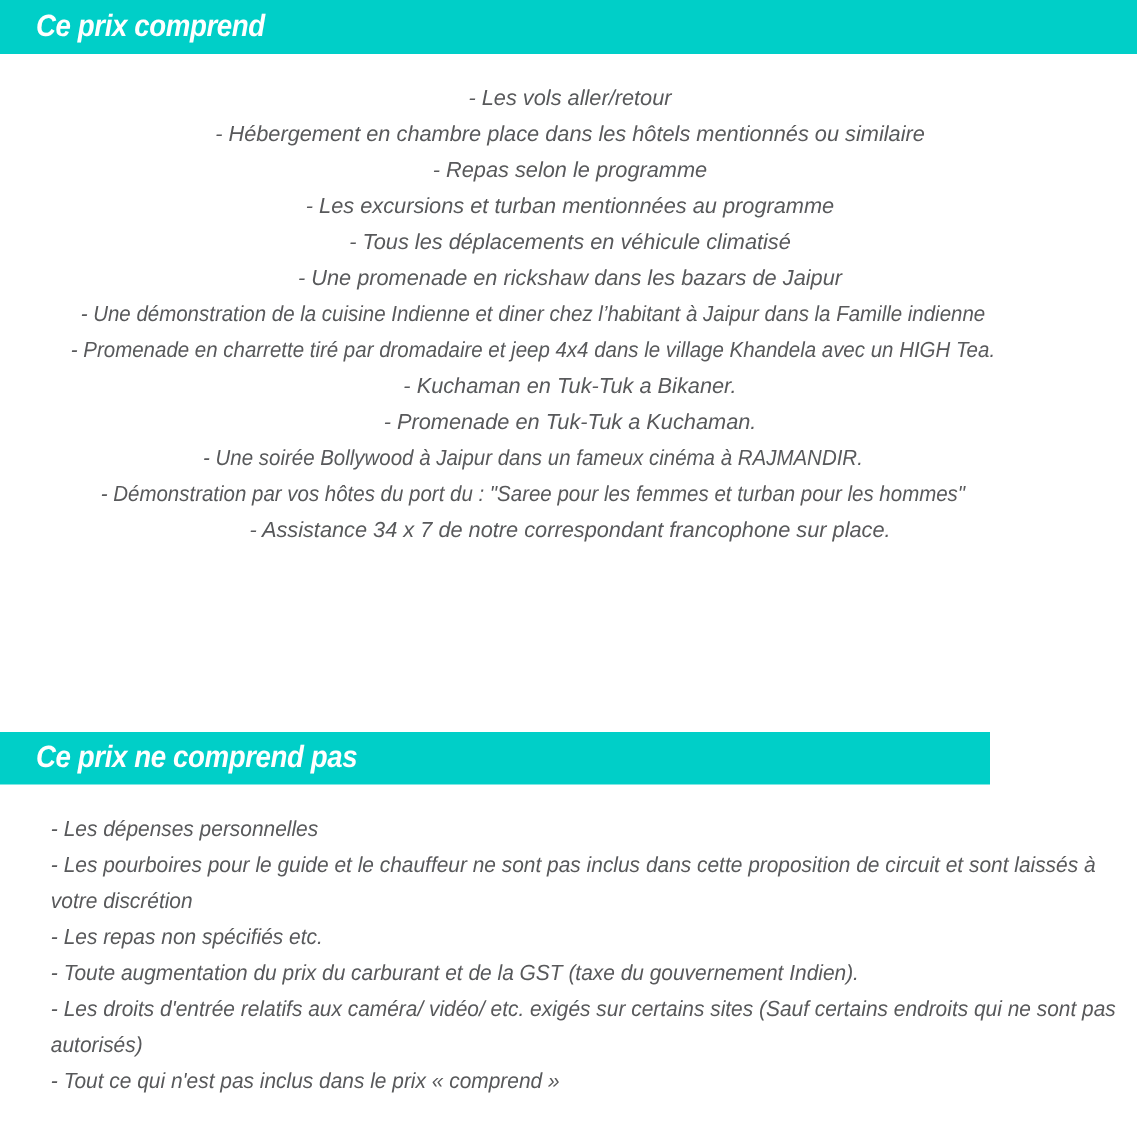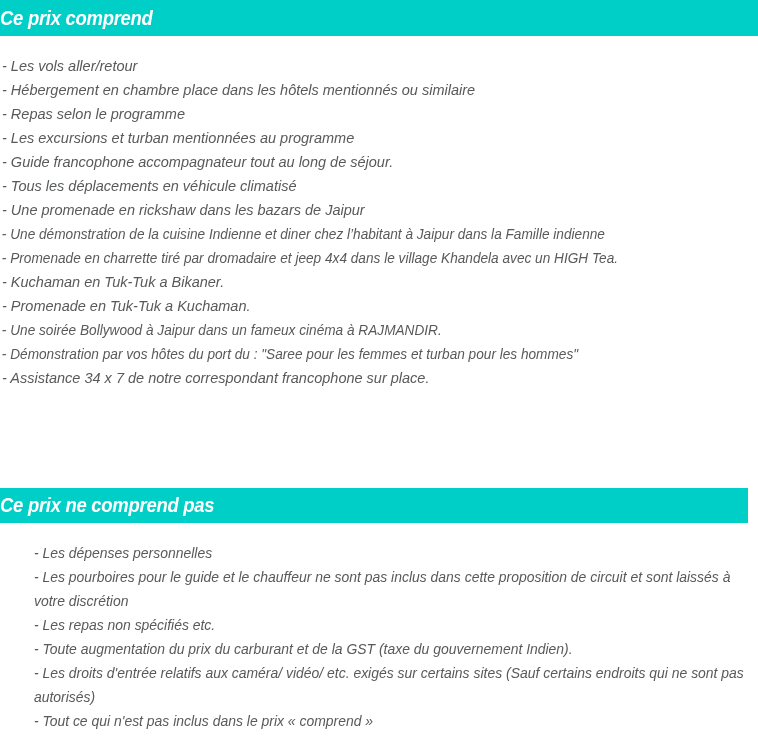--- a/index.html
+++ b/index.html
@@ -23,25 +23,25 @@
     box-sizing: border-box;
   }
 
   
   .section-header {
     box-sizing: border-box;
     width: 758px;
     height: 36px;
     display: flex;
     align-items: center;
-    padding-left: 0;
+    padding-left: 24px;
     background: #00cfc8;
   }
   .section-header.secondary {
-    width: 748px;
+    width: 660px;
     height: 35px;
   }
   .section-header-title {
     color: #ffffff;
     font-family: "Liberation Sans", sans-serif;
     font-style: italic;
     font-weight: bold;
     font-size: 20.5px;
     line-height: 1;
     letter-spacing: -0.3px;
@@ -65,20 +65,21 @@
     white-space: pre-wrap;
     transform-origin: left top;
   }
 
   
   .block-included {
     position: absolute;
     top: 54px;
     left: 0;
     width: 758px;
+    text-align: center;
   }
   .block-included .item {
     padding-left: 2px;
   }
   
   .block-included .item.condensed {
     transform: scaleX(0.935);
     font-size: 14.6px;
   }
 
@@ -117,21 +118,20 @@
     <div class="section-header">
       <span class="section-header-title">Ce prix comprend</span>
     </div>
   </div>
 
   <ul class="items block-included">
     <li class="item">- Les vols aller/retour</li>
     <li class="item">- Hébergement en chambre place dans les hôtels mentionnés ou similaire</li>
     <li class="item">- Repas selon le programme</li>
     <li class="item">- Les excursions et turban mentionnées au programme</li>
-    <li class="item">- Guide francophone accompagnateur tout au long de séjour.</li>
     <li class="item">- Tous les déplacements en véhicule climatisé</li>
     <li class="item">- Une promenade en rickshaw dans les bazars de Jaipur</li>
     <li class="item condensed">- Une démonstration de la cuisine Indienne et diner chez l’habitant à Jaipur dans la Famille indienne</li>
     <li class="item condensed">- Promenade en charrette tiré par dromadaire et jeep 4x4 dans le village Khandela avec un HIGH Tea.</li>
     <li class="item">- Kuchaman en Tuk-Tuk a Bikaner.</li>
     <li class="item">- Promenade en Tuk-Tuk a Kuchaman.</li>
     <li class="item condensed">- Une soirée Bollywood à Jaipur dans un fameux cinéma à RAJMANDIR.</li>
     <li class="item condensed">- Démonstration par vos hôtes du port du : "Saree pour les femmes et turban pour les hommes"</li>
     <li class="item">- Assistance 34 x 7 de notre correspondant francophone sur place.</li>
   </ul>

